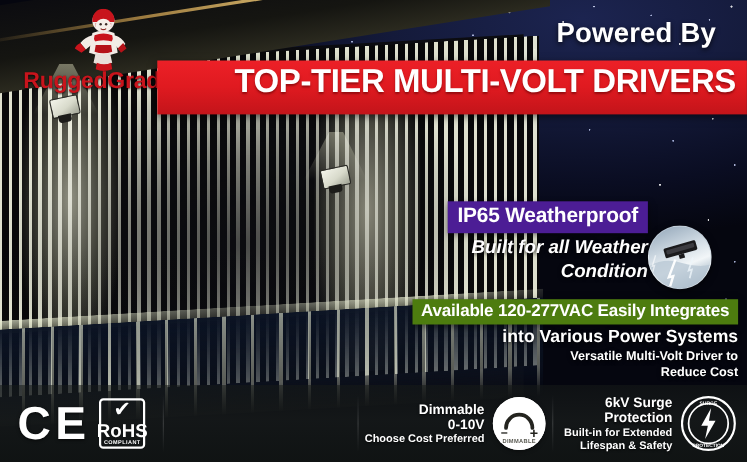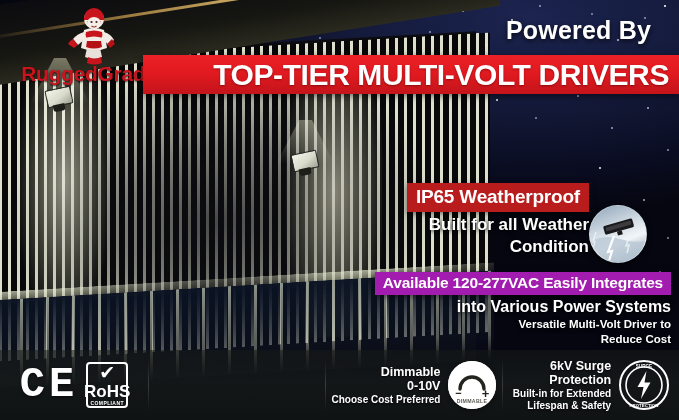--- a/index.html
+++ b/index.html
@@ -216,21 +216,21 @@
     font-size: 25px;
     font-weight: bold;
     color: #ffffff;
     letter-spacing: .2px;
     text-shadow: 0 2px 5px rgba(0,0,0,.75);
     z-index: 9;
   }
   .red-banner {
     position: absolute;
     left: 143px; top: 55px;
-    width: 536px; height: 39px;
+    width: 536px; height: 49px;
     background: linear-gradient(180deg, #ec2027 0%, #e01a20 48%, #c3141a 100%);
     box-shadow: 0 2px 7px rgba(0,0,0,.55);
     z-index: 9;
   }
   .red-banner span {
     position: absolute;
     right: 10px; top: 3px;
     font-size: 30px;
     font-weight: bold;
     color: #fff;
@@ -265,39 +265,40 @@
 
   
   .ip65-wrap {
     position: absolute;
     right: 10px; top: 183px;
     z-index: 9;
     text-align: right;
   }
   .ip65-badge {
     display: inline-block;
-    background: #b91c1c;
+    background: #4c1d95;
     color: #fff;
     font-size: 19px;
     font-weight: bold;
     padding: 3px 9px 4px 9px;
     letter-spacing: -.2px;
     white-space: nowrap;
     box-shadow: 0 2px 6px rgba(0,0,0,.5);
     margin-right: 80px;
   }
   .ip65-sub {
     font-size: 17px;
     font-weight: bold;
     color: #fff;
     line-height: 1.08;
     margin-top: 4px;
     margin-right: 80px;
     text-shadow: 0 1px 4px rgba(0,0,0,.9);
     white-space: nowrap;
+    font-style: italic;
   }
   .weather-photo {
     position: absolute;
     right: 22px; top: 22px;
     width: 58px; height: 58px;
     border-radius: 50%;
     overflow: hidden;
     border: 1px solid rgba(255,255,255,.22);
     background: linear-gradient(170deg, #9fb2c4 0%, #c3d0dc 40%, #e8eef3 70%, #aebecb 100%);
     box-shadow: 0 2px 7px rgba(0,0,0,.6);
@@ -305,21 +306,21 @@
 
   
   .vac-wrap {
     position: absolute;
     right: 8px; top: 272px;
     z-index: 9;
     text-align: right;
   }
   .vac-badge {
     display: inline-block;
-    background: #a21caf;
+    background: #4d7c0f;
     color: #fff;
     font-size: 15.5px;
     font-weight: bold;
     padding: 2px 8px 3px 8px;
     letter-spacing: -.2px;
     white-space: nowrap;
     box-shadow: 0 2px 6px rgba(0,0,0,.5);
   }
   .vac-l1 {
     font-size: 16px;
@@ -383,21 +384,21 @@
     margin-top: 1px;
     text-shadow: 0 1px 2px rgba(0,0,0,.8);
   }
 
   .ce-mark {
     font-size: 42px;
     font-weight: bold;
     color: #ffffff;
     letter-spacing: 4px;
     line-height: 1;
-    font-family: Liberation Mono, monospace;
+    font-family: Liberation Sans, sans-serif;
     text-shadow: 0 1px 3px rgba(0,0,0,.7);
   }
   .rohs {
     width: 42px; height: 46px;
     border: 2px solid #fff;
     border-radius: 4px;
     display: flex;
     flex-direction: column;
     align-items: center;
     justify-content: center;

